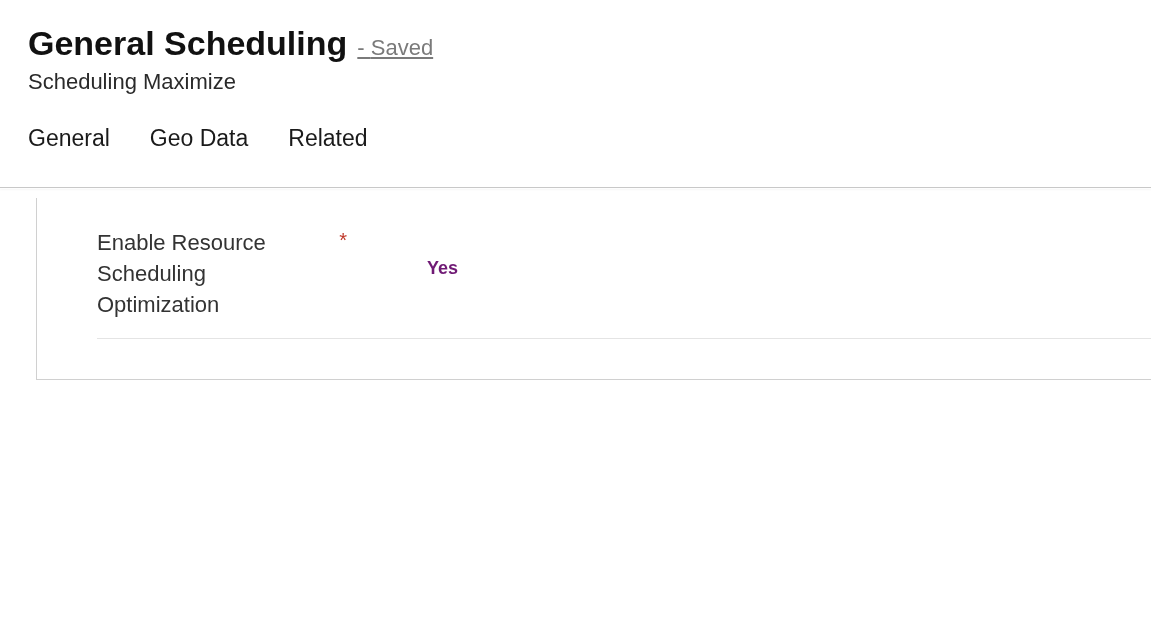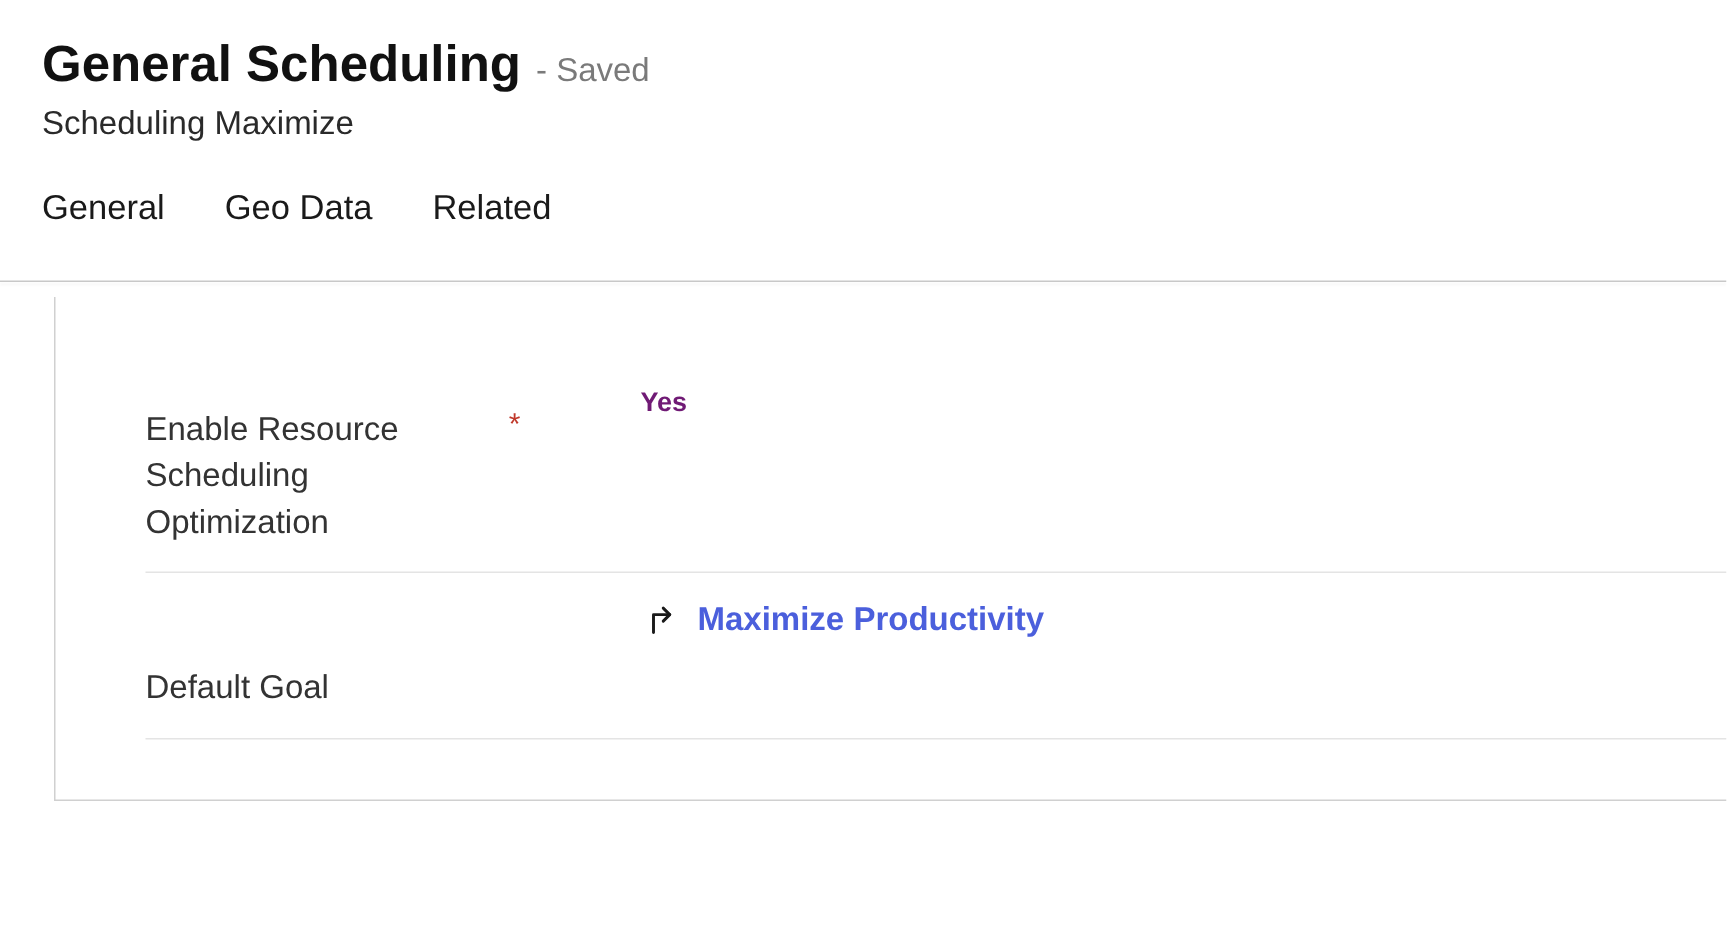--- a/index.html
+++ b/index.html
@@ -25,20 +25,21 @@
     }
     .page-title {
       font-size: 34px;
       font-weight: 700;
       color: #111;
     }
     .save-state {
       font-size: 22px;
       color: #7a7a7a;
       font-weight: 400;
+      text-decoration: underline;
     }
     .save-state::before {
       content: "- ";
     }
     .subtitle {
       font-size: 22px;
       color: #2a2a2a;
       margin-top: 6px;
       font-weight: 400;
     }
@@ -91,21 +92,20 @@
     }
     .field-row:first-child {
       padding-top: 0;
     }
     .field-label-wrap {
       width: 250px;
       flex-shrink: 0;
       display: flex;
       align-items: flex-start;
       gap: 6px;
-      margin-top: 43px;
     }
     .field-label {
       font-size: 22px;
       color: #333;
       line-height: 1.4;
     }
     .required {
       color: #c0392b;
       font-size: 20px;
       margin-left: 30px;
@@ -168,28 +168,14 @@
   <div class="field-row">
     <div class="field-label-wrap">
       <span class="field-label">Enable Resource Scheduling Optimization</span>
       <span class="required">*</span>
     </div>
     <div class="field-value">
       <span class="value-text">Yes</span>
     </div>
   </div>
 
-  <div class="field-row">
-    <div class="field-label-wrap">
-      <span class="field-label">Default Goal</span>
-    </div>
-    <div class="field-value single-line">
-      <span class="lookup-value">
-        <svg class="lookup-icon" viewBox="0 0 24 24" fill="none" stroke="#1a1a1a" stroke-width="1.8" stroke-linecap="round" stroke-linejoin="round">
-          <path d="M8 20 L8 9 L18 9"></path>
-          <path d="M14 5 L18 9 L14 13"></path>
-        </svg>
-        <span class="lookup-text">Maximize Productivity</span>
-      </span>
-    </div>
-  </div>
 
 </div>
 
 </body></html>

